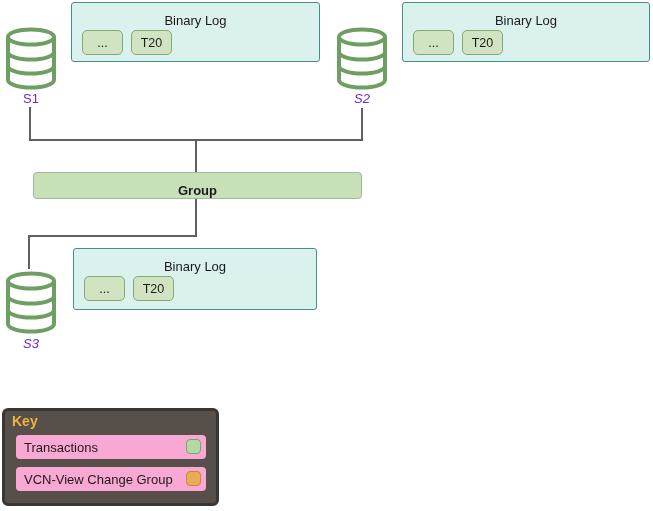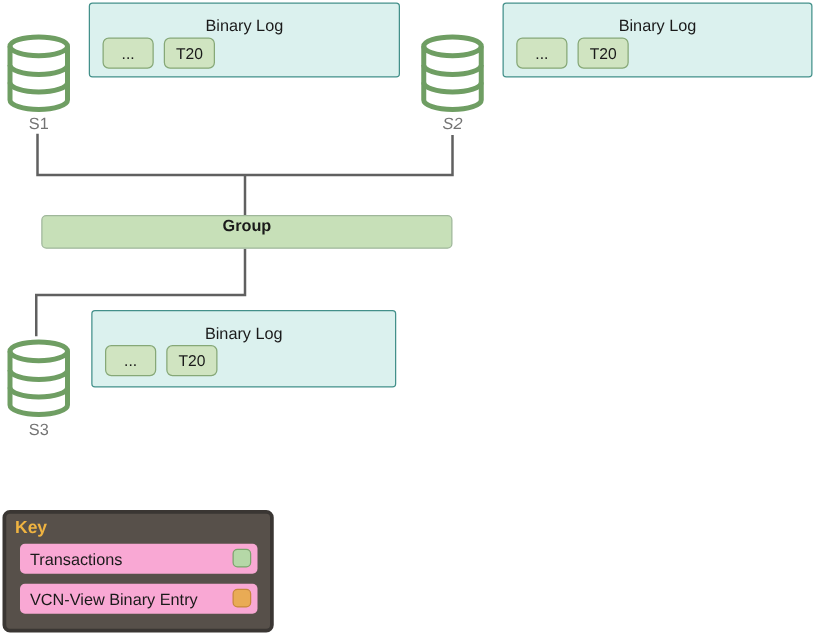--- a/index.html
+++ b/index.html
@@ -10,21 +10,21 @@
     color:#1a1a1a;
   }
 
   
   #lines { position:absolute; left:0; top:0; pointer-events:none; }
 
   
   .cyl { position:absolute; width:52px; height:64px; }
   .server-label {
     position:absolute; width:52px; text-align:center;
-    font-size:13px; color:#737373;
+    font-size:13px; color:#6d28d9;
   }
 
   
   .binlog {
     position:absolute; background:#dbf1ee;
     border:1.5px solid #43908a; border-radius:3px;
     box-sizing:border-box;
   }
   .binlog-title { text-align:center; font-size:13px; padding-top:10px; }
   .chips { position:absolute; left:10px; top:27px; display:flex; gap:8px; }
@@ -32,21 +32,21 @@
     width:41px; height:25px; background:#d0e4c1;
     border:1.5px solid #86a877; border-radius:5px;
     display:flex; align-items:center; justify-content:center;
     font-size:12.5px; box-sizing:border-box;
   }
 
   
   .group-box {
     position:absolute; left:33px; top:172px; width:329px; height:27px;
     background:#c7e0b8; border:1px solid #9fb79a; border-radius:4px;
-    display:flex; align-items:flex-start; justify-content:center;
+    display:flex; align-items:flex-end; justify-content:center;
     font-weight:bold; font-size:13px; box-sizing:border-box;
   }
 
   
   .key-box {
     position:absolute; left:2px; top:408px; width:217px; height:98px;
     background:#57504a; border:3px solid #3a3633; border-radius:6px;
     box-sizing:border-box;
   }
   .key-title {
@@ -116,35 +116,35 @@
   </div>
 
   <svg class="cyl" style="left:5px; top:271px;" viewBox="0 0 52 64">
     <g fill="none" stroke="#6f9e63" stroke-width="4">
       <ellipse cx="26" cy="10" rx="23" ry="7.5"></ellipse>
       <path d="M3,10 L3,53 A23,7.5 0 0 0 49,53 L49,10"></path>
       <path d="M3,25 A23,7.5 0 0 0 49,25"></path>
       <path d="M3,39 A23,7.5 0 0 0 49,39"></path>
     </g>
   </svg>
-  <div class="server-label" style="left:5px; top:336px;">S3</div>
+  <div class="server-label" style="left:5px; top:336px;font-style:italic;">S3</div>
 
   <div class="binlog" style="left: 73px; top: 248px; width: 244px; height: 62px; background: rgb(219, 241, 238); border-color: rgb(67, 144, 138);">
     <div class="binlog-title">Binary Log</div>
     <div class="chips">
       <div class="chip" style="background: rgb(208, 228, 193); border-color: rgb(134, 168, 119);">...</div>
       <div class="chip" style="background: rgb(208, 228, 193); border-color: rgb(134, 168, 119);">T20</div>
     </div>
   </div>
 
   <div class="key-box" style="background: rgb(87, 80, 74); border-color: rgb(58, 54, 51);">
     <div class="key-title">Key</div>
     <div class="key-row" style="top:24px;">
       <span class="key-row-label">Transactions</span>
       <span class="swatch" style="background: rgb(181, 216, 167); border-color: rgb(122, 165, 108);"></span>
     </div>
     <div class="key-row" style="top:56px;">
-      <span class="key-row-label">VCN-View Binary Entry</span>
+      <span class="key-row-label">VCN-View Change Group</span>
       <span class="swatch" style="background: rgb(233, 171, 85); border-color: rgb(200, 137, 59);"></span>
     </div>
   </div>
 
 </div>
 
 </body></html>

